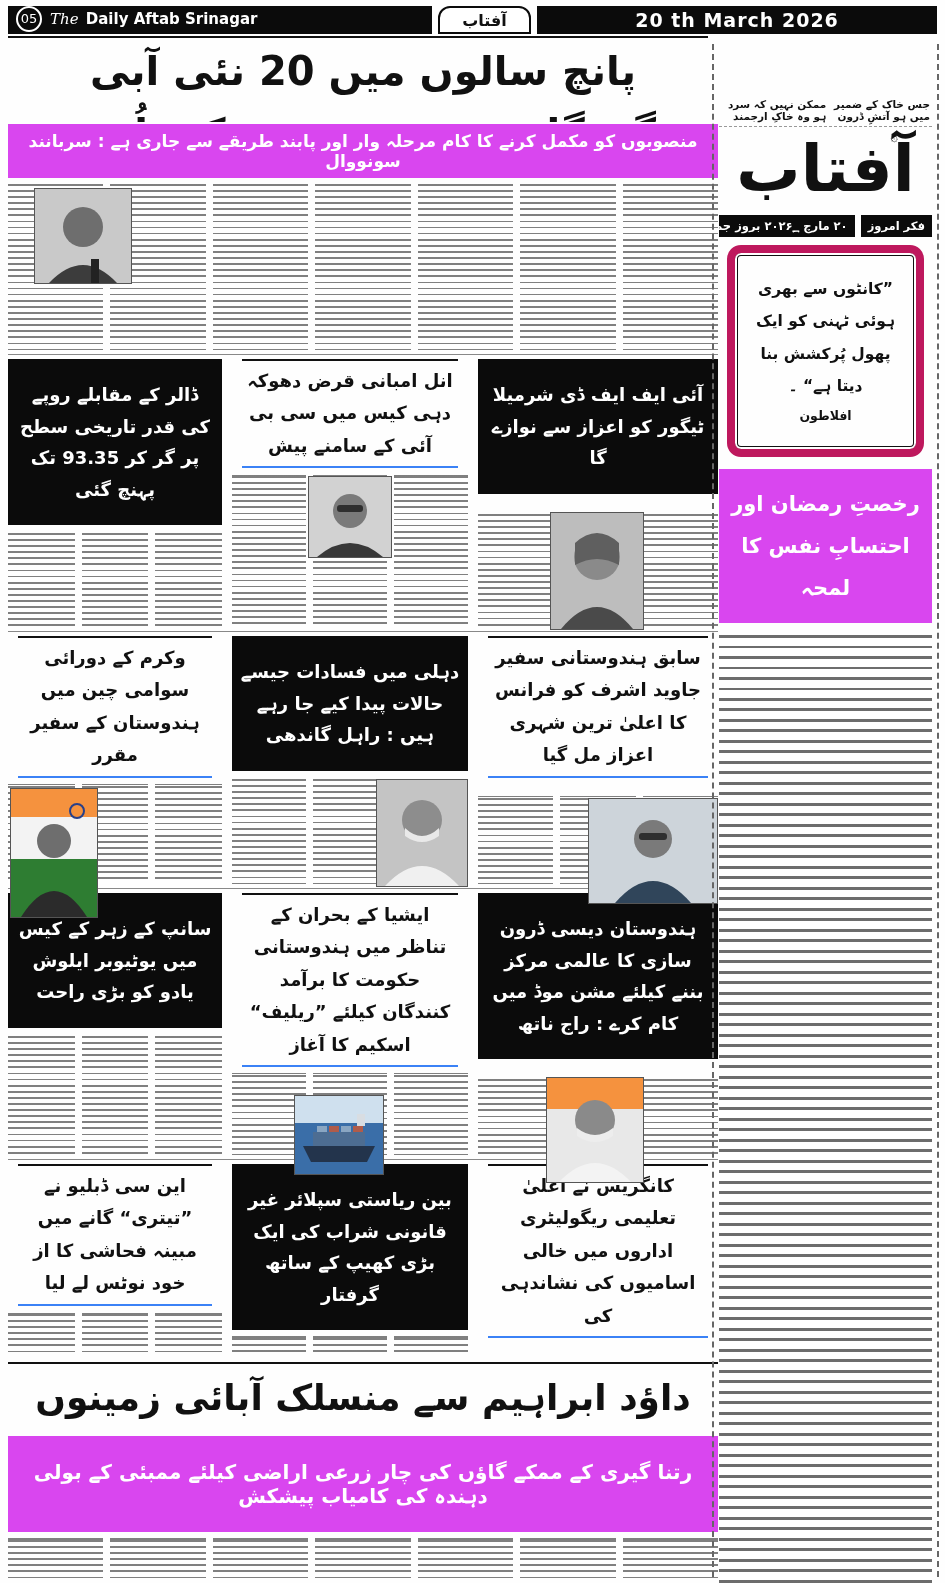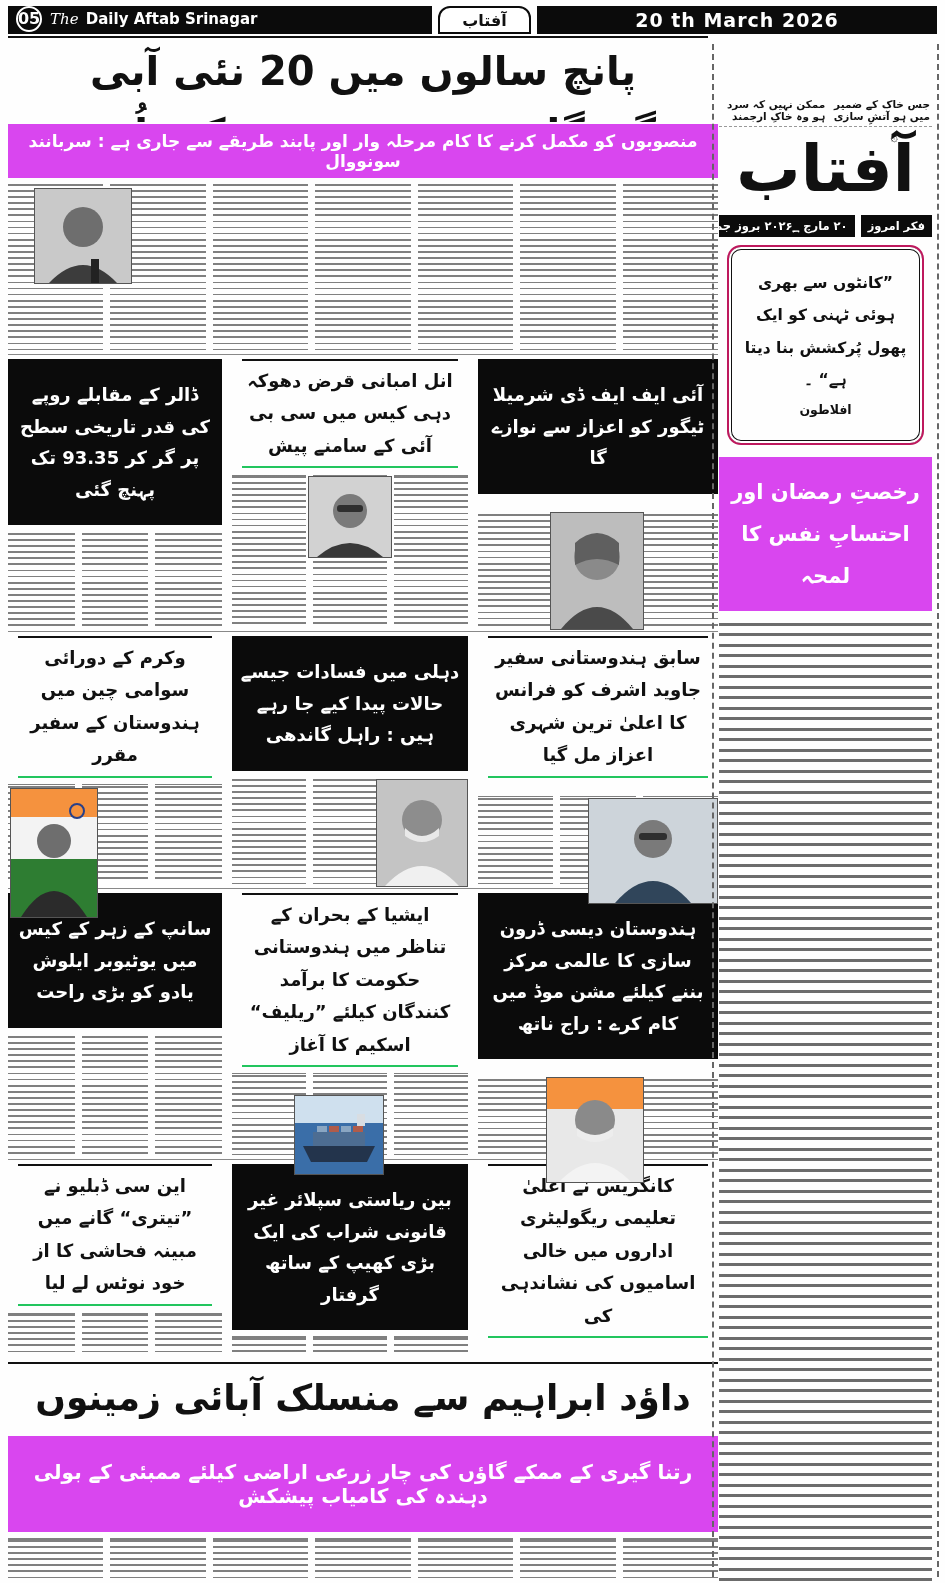--- a/index.html
+++ b/index.html
@@ -6,58 +6,58 @@
   .page{
     position:relative; width:945px; height:1583px; margin:0 auto;
     background:#fefefe; color:#111; overflow:hidden;
     font-family:"DejaVu Sans","Liberation Sans",sans-serif;
     direction:rtl;
   }
   
   .hdr{position:absolute;top:6px;left:8px;right:8px;height:28px;display:flex;direction:ltr;align-items:stretch;gap:6px;}
   .hdr-bar{background:#0b0b0b;color:#fff;display:flex;align-items:center;}
   .hdr-left{width:408px;border-bottom:3px double #0b0b0b;padding:0 8px;gap:8px;font-size:15px;font-weight:bold;}
-  .hdr-left .pgnum{width:22px;height:22px;border:2px solid #fff;border-radius:50%;display:flex;align-items:center;justify-content:center;font-size:16px;font-weight:bold;flex:0 0 auto;}
+  .hdr-left .pgnum{width:22px;height:22px;border:2px solid #fff;border-radius:50%;display:flex;align-items:center;justify-content:center;font-size:13px;font-weight:normal;flex:0 0 auto;}
   .hdr-left .the{font-style:italic;font-family:"DejaVu Serif","Liberation Serif",serif;font-weight:normal;margin-right:2px;}
   .hdr-mini{flex:1;display:flex;align-items:center;justify-content:center;background:#fff;border:2px solid #0b0b0b;border-radius:12px 12px 0 0;font-weight:bold;font-size:16px;overflow:hidden;}
   .hdr-right{flex:0 0 400px;justify-content:center;font-size:19px;font-weight:bold;letter-spacing:1px;}
   .hdr-underline{position:absolute;top:36px;left:8px;width:700px;height:0;border-top:2px solid #111;}
 
   
   .content{position:absolute;right:227px;left:8px;top:40px;}
   .lead-head{font-size:40px;font-weight:bold;text-align:center;line-height:1.55;height:82px;overflow:hidden;}
   .bar-black{background:#d946ef;color:#fff;text-align:center;font-weight:bold;}
   .lead-sub{font-size:17px;padding:7px 4px;margin-top:2px;}
   .lead-body{position:relative;height:168px;margin-top:4px;}
   .cols{display:flex;gap:7px;height:100%;}
   .col{flex:1;}
   .ftxt{background-image:repeating-linear-gradient(to bottom,rgba(10,10,10,.52) 0 1.7px,transparent 1.7px 6.1px);background-position:0 2px;}
   .ftxt-big{background-image:repeating-linear-gradient(to bottom,rgba(10,10,10,.6) 0 2.6px,transparent 2.6px 10.5px);}
 
   .row{display:flex;gap:10px;border-top:1px solid #888;padding-top:4px;margin-top:4px;}
   .art{display:flex;flex-direction:column;}
   .w1{flex:0 0 240px;gap:12px;} .w2{flex:0 0 236px;} .w3{flex:1;}
   .head-black{background:#0b0b0b;color:#fff;text-align:center;font-weight:bold;font-size:18px;line-height:1.75;padding:20px 8px;}
-  .head-rules{border-top:2px solid #111;border-bottom:2px solid #22c55e;margin:0 10px;padding:4px 2px;text-align:center;font-weight:bold;font-size:18px;line-height:1.8;color:#111;}
+  .head-rules{border-top:2px solid #111;border-bottom:2px solid #3b82f6;margin:0 10px;padding:4px 2px;text-align:center;font-weight:bold;font-size:18px;line-height:1.8;color:#111;}
   .art-body{position:relative;flex:1;margin-top:6px;}
 
   
   .photo{position:absolute;border:1px solid #555;background:linear-gradient(#e2e2e2,#9f9f9f);overflow:hidden;}
   .photo svg{display:block;width:100%;height:100%;}
 
   
   .sidebar{position:absolute;top:44px;right:6px;width:213px;bottom:6px;border-right:2px dashed #666;border-left:2px dashed #666;padding:0 5px;}
   .couplet{display:flex;justify-content:space-between;font-size:10.5px;font-weight:bold;border-bottom:1px dashed #999;padding:54px 2px 4px;}
   .logo-wrap{text-align:center;position:relative;padding:6px 0 2px;}
   .logo-seal{font-size:13px;position:absolute;top:2px;right:34px;}
   .logo-big{font-size:64px;font-weight:bold;line-height:1.15;letter-spacing:-2px;}
   .chips{display:flex;gap:6px;margin:6px 0 8px;}
   .chip{background:#0b0b0b;color:#fff;font-weight:bold;font-size:11.5px;padding:4px 7px;white-space:nowrap;}
   .chip.date{flex:1;text-align:center;overflow:hidden;}
-  .quote-box{border:2px solid #be185d;border-radius:14px 14px 14px 14px;padding:20px 10px;text-align:center;font-weight:bold;font-size:15.5px;line-height:2.1;margin:4px 8px 12px;box-shadow:0 0 0 2px #fff inset,0 0 0 3px #111 inset;}
+  .quote-box{border:8px solid #be185d;border-radius:14px 14px 14px 14px;padding:20px 10px;text-align:center;font-weight:bold;font-size:15.5px;line-height:2.1;margin:4px 8px 12px;box-shadow:0 0 0 2px #fff inset,0 0 0 3px #111 inset;}
   .quote-box .attr{font-size:12.5px;}
   .side-head{font-size:21px;line-height:2;padding:14px 6px;margin-bottom:12px;}
   .side-body{height:1010px;}
 
   
   .bottom{border-top:2px solid #111;margin-top:6px;padding-top:2px;}
   .bottom-head{font-size:36px;font-weight:bold;text-align:center;line-height:1.75;height:70px;overflow:hidden;}
   .bottom-sub{font-size:20px;padding:24px 4px;margin-top:0;}
   .bottom-body{height:148px;margin-top:6px;}
 
@@ -308,21 +308,21 @@
           <div class="col ftxt"></div>
         </div>
       </div>
     </div>
 
   </div>
 
   <div class="sidebar">
 
     <div class="couplet">
-      <span>جس خاک کے ضمیر میں ہو آتشِ سازی</span>
+      <span>جس خاک کے ضمیر میں ہو آتشِ ڈرون</span>
       <span>ممکن نہیں کہ سرد ہو وہ خاکِ ارجمند</span>
     </div>
 
     <div class="logo-wrap">
       <span class="logo-seal">۞</span>
       <div class="logo-big">آفتاب</div>
     </div>
 
     <div class="chips">
       <span class="chip">فکر امروز</span>

